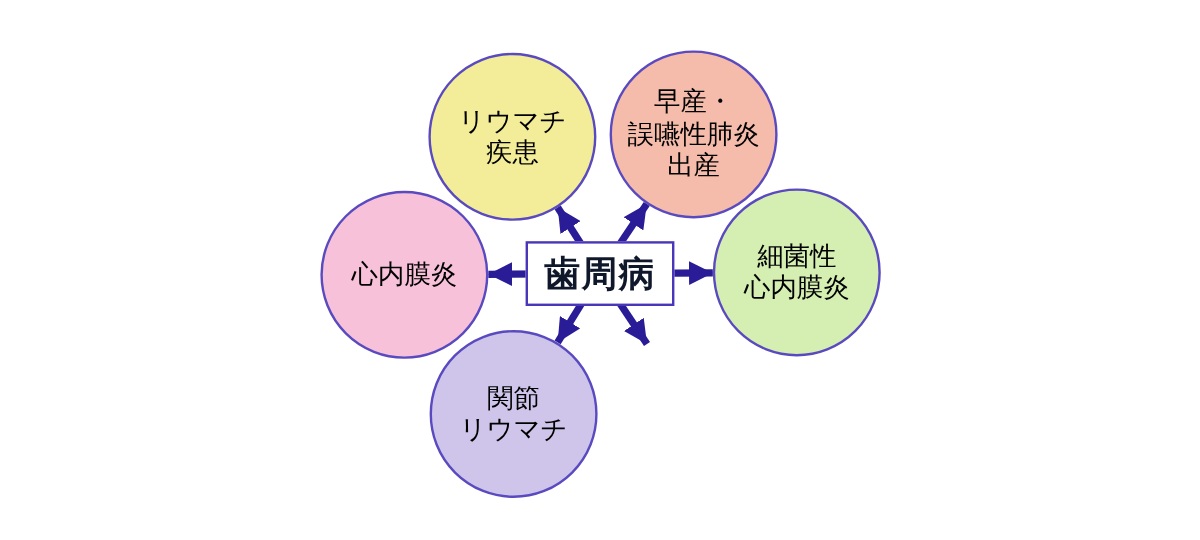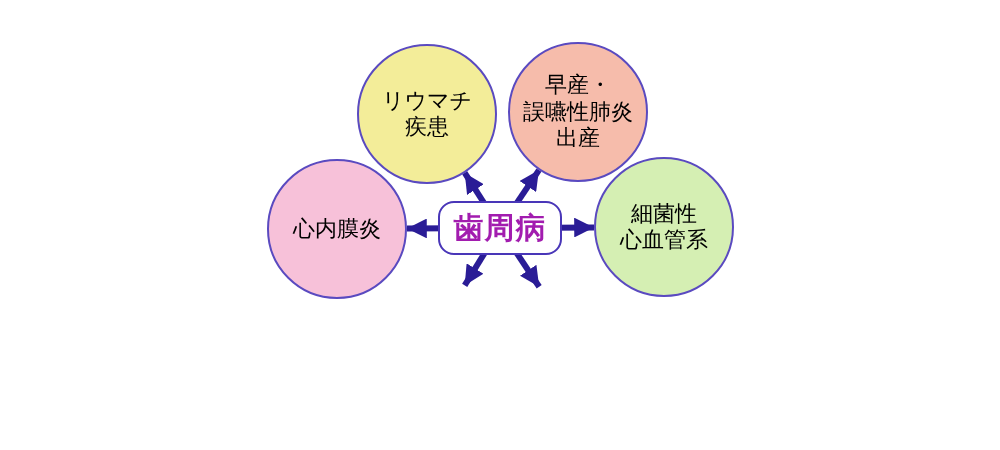--- a/index.html
+++ b/index.html
@@ -79,20 +79,24 @@
   <div class="node" style="left: 508px; top: 42px; width: 140px; height: 140px; background: rgb(246, 188, 171); border-color: rgb(90, 74, 192);">
     <span>早産・
 誤嚥性肺炎
 出産</span>
   </div>
   <div class="node" style="left: 267px; top: 159px; width: 140px; height: 140px; background: rgb(247, 193, 217); border-color: rgb(90, 74, 192);">
     <span>心内膜炎</span>
   </div>
   <div class="node" style="left: 594px; top: 157px; width: 140px; height: 140px; background: rgb(213, 239, 179); border-color: rgb(90, 74, 192);">
     <span>細菌性
-心血管系</span>
+心内膜炎</span>
+  </div>
+  <div class="node" style="left: 358px; top: 275px; width: 140px; height: 140px; background: rgb(207, 197, 234); border-color: rgb(90, 74, 192);">
+    <span>関節
+リウマチ</span>
   </div>
 
-  <div class="center-box" style="left: 438px; top: 201px; width: 124px; height: 54px; border-color: rgb(73, 54, 184); color: #a21caf; border-radius: 16px;">
+  <div class="center-box" style="left: 438px; top: 201px; width: 124px; height: 54px; border-color: rgb(73, 54, 184); color: #0f172a;">
     <span>歯周病</span>
   </div>
 
 </div>
 
 </body></html>

